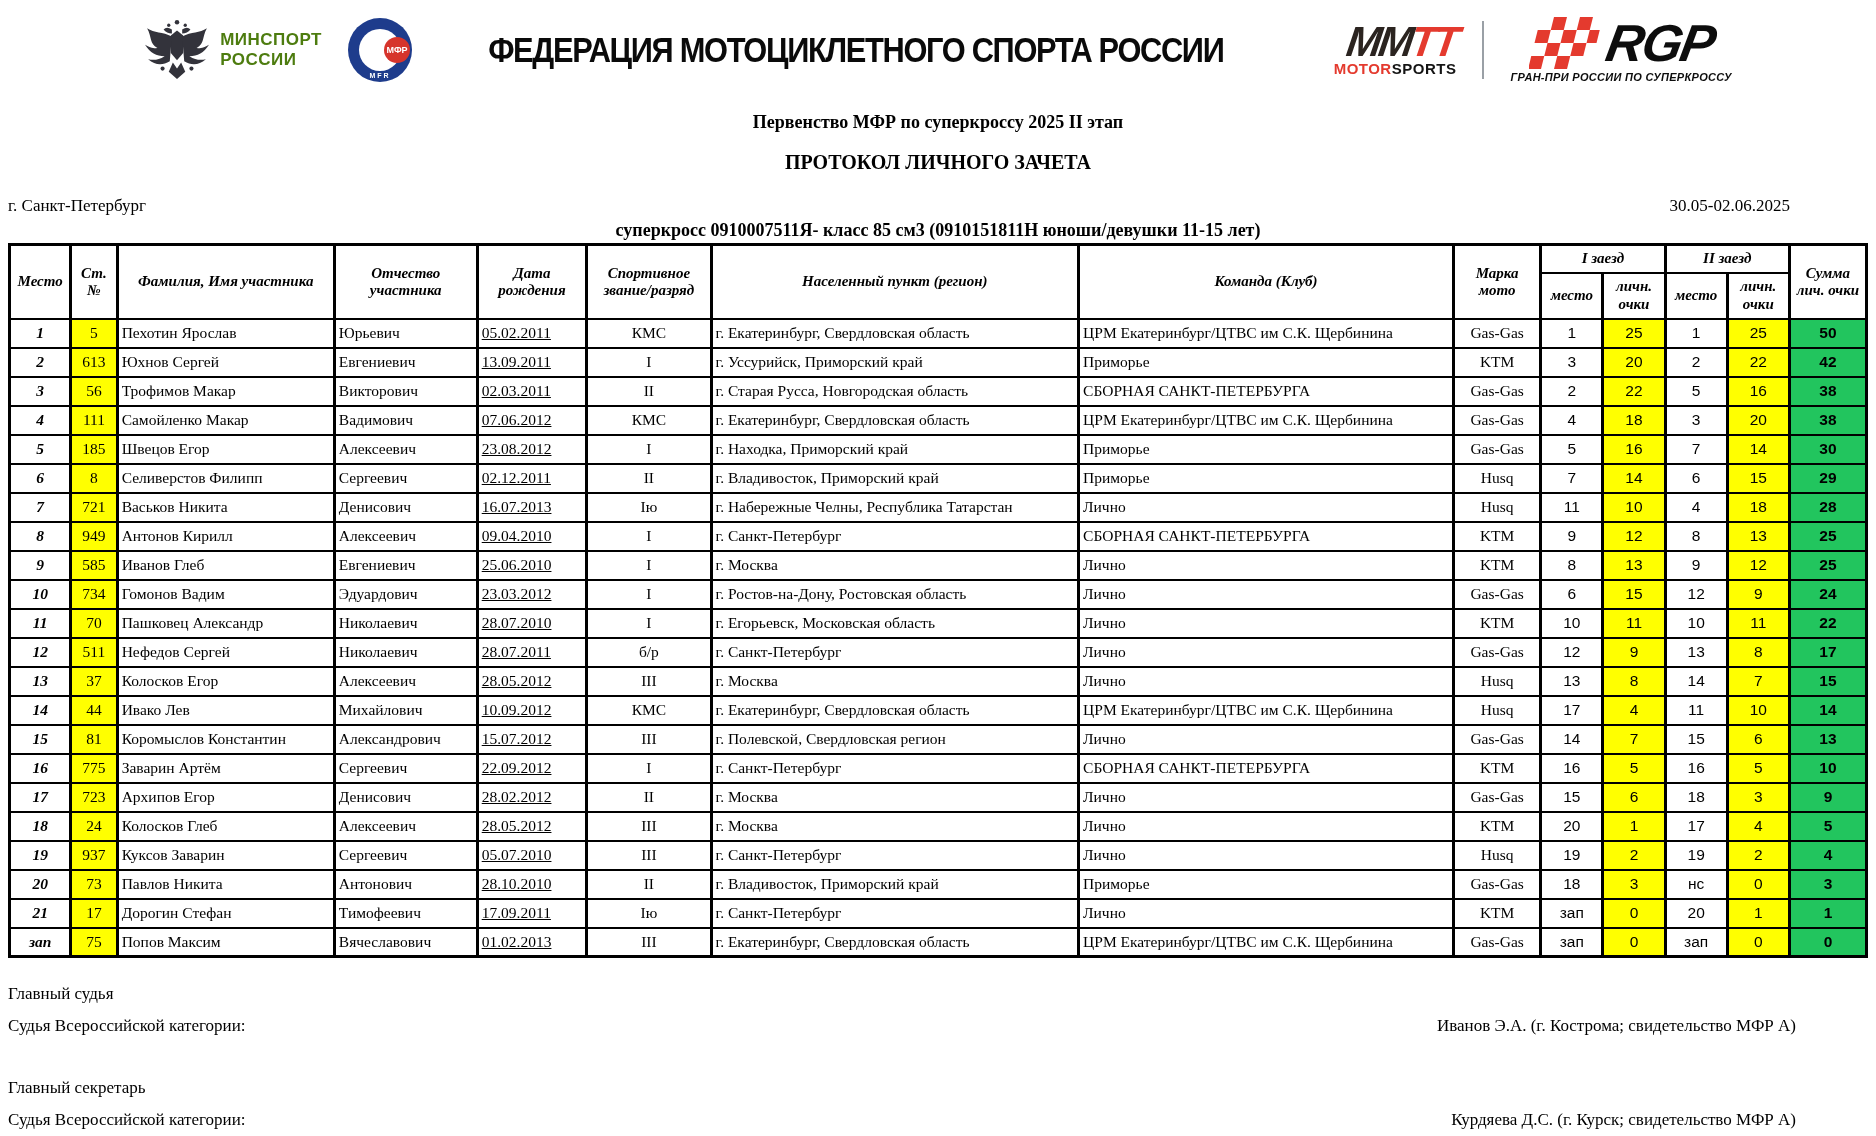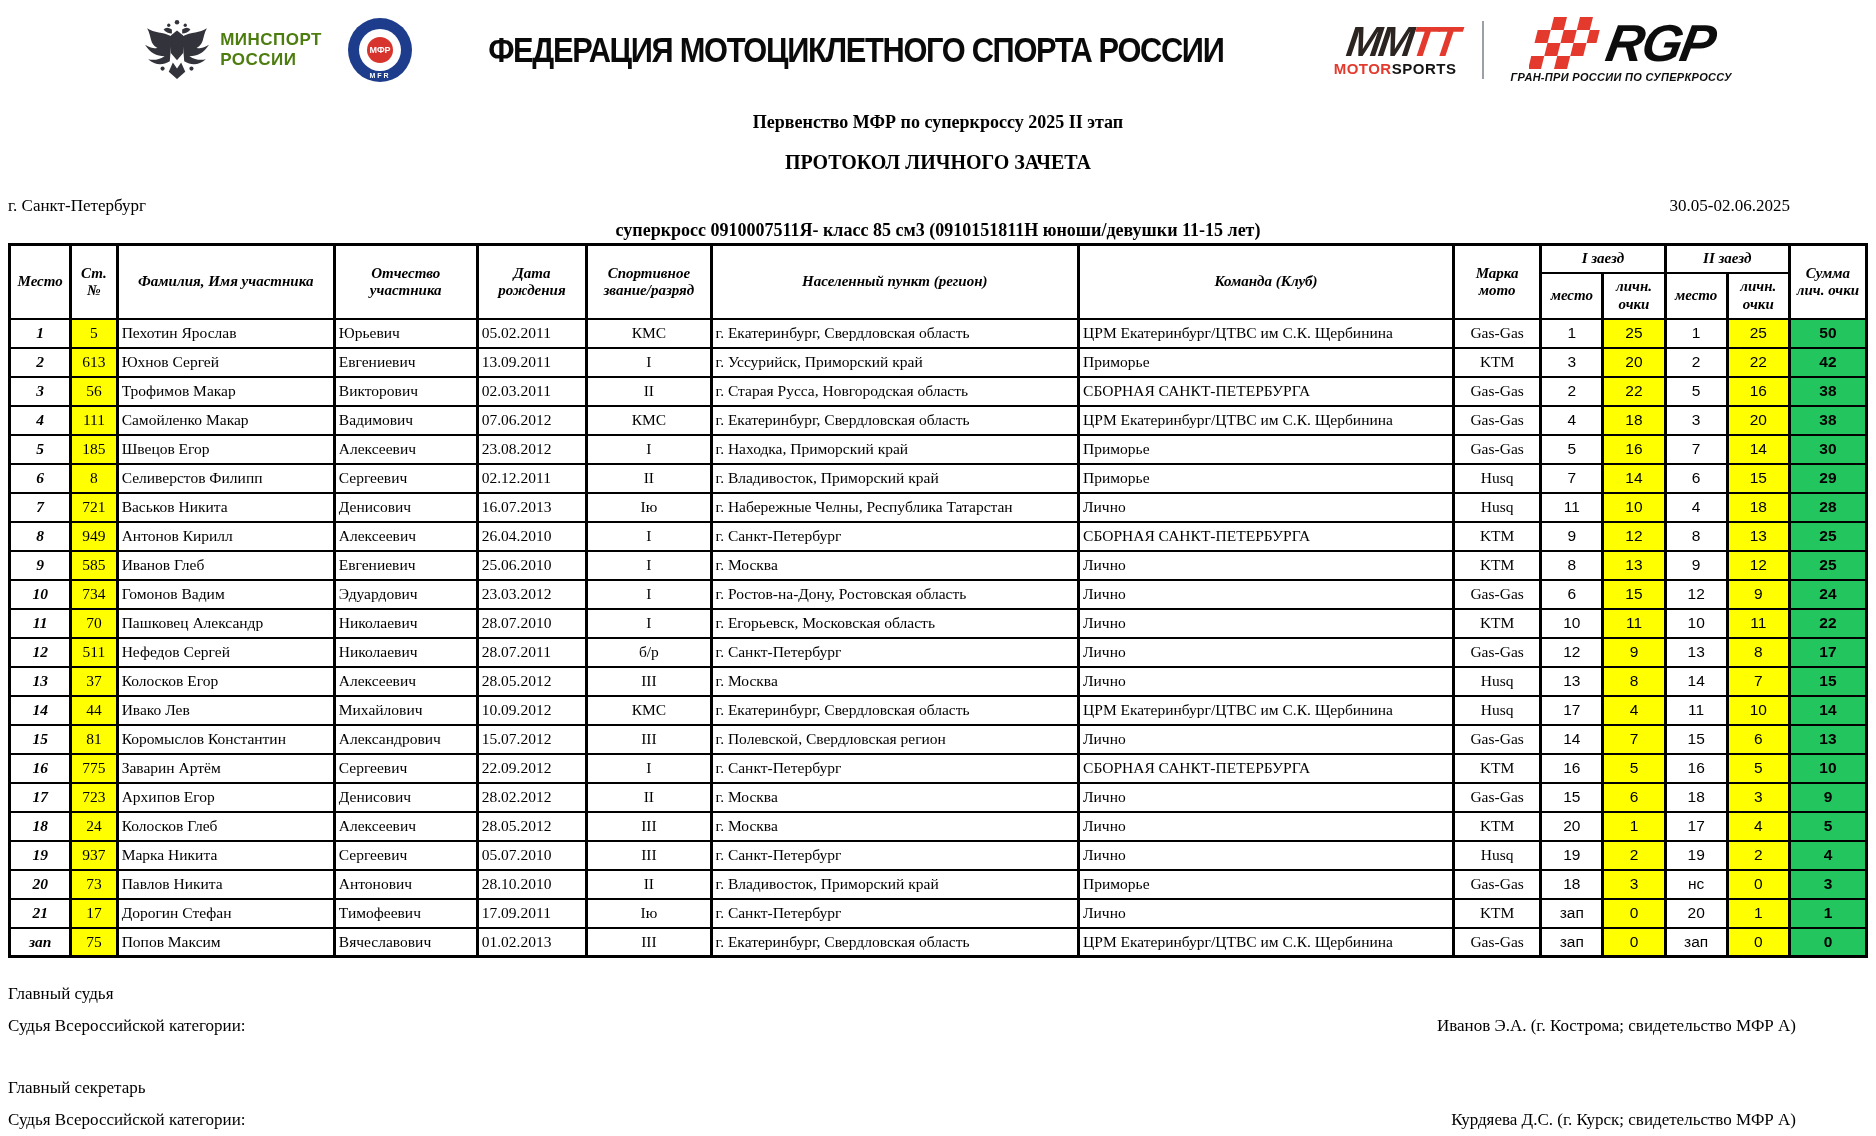--- a/index.html
+++ b/index.html
@@ -5,21 +5,21 @@
   * { margin:0; padding:0; box-sizing:border-box; }
   body { background:#ffffff; font-family:"Liberation Serif", serif; color:#000; }
   .page { width:1876px; height:1136px; background:#fff; overflow:hidden; position:relative; }
 
   
   .logos-row { display:flex; align-items:center; justify-content:center; gap:26px; padding-top:8px; height:92px; }
   .minsport { display:flex; align-items:center; gap:10px; }
   .minsport-label { font-family:"Liberation Sans",sans-serif; font-weight:bold; font-size:17px; color:#4d7c0f; line-height:1.15; letter-spacing:.5px; text-align:left; }
   .mfr-logo { width:64px; height:64px; border-radius:50%; background:#1e3c8c; position:relative; flex:0 0 auto; }
   .mfr-inner { position:absolute; left:11px; top:11px; width:42px; height:42px; border-radius:50%; background:#fff; }
-  .mfr-core { position:absolute; left:19px; top:19px; width:26px; height:26px; border-radius:50%; background:#d6342c; color:#fff;
+  .mfr-core { position:absolute; left:36px; top:19px; width:26px; height:26px; border-radius:50%; background:#d6342c; color:#fff;
               font-family:"Liberation Sans",sans-serif; font-weight:bold; font-size:9px; display:flex; align-items:center; justify-content:center; }
   .mfr-mfr { position:absolute; bottom:3px; left:0; right:0; text-align:center; color:#fff; font-family:"Liberation Sans",sans-serif; font-size:7px; font-weight:bold; letter-spacing:2px; }
   .fed-title { font-family:"Liberation Sans",sans-serif; font-weight:800; font-size:35px; letter-spacing:-1.5px; color:#0a0a0a; transform:scaleX(.88); white-space:nowrap; }
   .mmt { display:flex; flex-direction:column; align-items:flex-end; margin-left:6px; }
   .mmt-big { font-family:"Liberation Sans",sans-serif; font-weight:900; font-style:italic; font-size:42px; line-height:.9; letter-spacing:-3px; transform:skewX(-8deg); }
   .mmt-dark { color:#2b2420; } .mmt-red { color:#e43a2e; }
   .mmt-sub { font-family:"Liberation Sans",sans-serif; font-weight:bold; font-size:15px; letter-spacing:.5px; margin-top:0;padding-left:28px; }
   .mmt-sub .red { color:#e43a2e; } .mmt-sub .blk { color:#141414; }
   .logo-divider { width:2px; height:58px; background:#9aa0a6; }
   .rgp { display:flex; flex-direction:column; align-items:center; }
@@ -36,21 +36,21 @@
   
   table.results { width:1860px; margin:2px 8px 0 8px; border-collapse:collapse; table-layout:fixed; border:3px solid #000; }
   .results th, .results td { border:2px solid #000; border-left-width:3px; border-right-width:3px; overflow:hidden; white-space:nowrap; }
   .results thead th { font-style:italic; font-weight:bold; font-size:15px; text-align:center; vertical-align:middle; white-space:normal; line-height:1.15; padding:1px 2px; }
   .results thead tr.h1 { height:28px; }
   .results thead tr.h2 { height:46px; }
   .results td { height:29px; font-size:15.5px; vertical-align:middle; padding:0 3px; }
   .c-place { font-style:italic; font-weight:bold; text-align:center; }
   .c-num   { background:#FFFF00; text-align:center; }
   .c-name, .c-patr, .c-city, .c-team { text-align:left; padding-left:5px; }
-  .c-dob   { text-align:left; padding-left:4px; }
+  .c-dob   { text-align:left; padding-left:4px;text-decoration:underline; }
   .c-rank  { text-align:center; }
   .c-moto  { text-align:center; }
   .c-race  { font-family:"Liberation Sans",sans-serif; font-size:14px; text-align:center; }
   .c-pts   { background:#FFFF00; }
   .c-total { font-family:"Liberation Sans",sans-serif; font-size:14px; font-weight:bold; background:#22c55e; text-align:center; }
 
   
   .footer { margin-top:26px; font-size:17px; }
   .judge-title { padding-left:8px; }
   .judge-line { display:flex; justify-content:space-between; padding:0 80px 0 8px; margin-top:12px; }
@@ -278,21 +278,21 @@
           <td class="c-race c-pts">10</td>
           <td class="c-race">4</td>
           <td class="c-race c-pts">18</td>
           <td class="c-total">28</td>
         </tr>
         <tr>
           <td class="c-place">8</td>
           <td class="c-num">949</td>
           <td class="c-name">Антонов Кирилл</td>
           <td class="c-patr">Алексеевич</td>
-          <td class="c-dob">26.04.2010</td>
+          <td class="c-dob">09.04.2010</td>
           <td class="c-rank">I</td>
           <td class="c-city">г. Санкт-Петербург</td>
           <td class="c-team">СБОРНАЯ САНКТ-ПЕТЕРБУРГА</td>
           <td class="c-moto">KTM</td>
           <td class="c-race">9</td>
           <td class="c-race c-pts">12</td>
           <td class="c-race">8</td>
           <td class="c-race c-pts">13</td>
           <td class="c-total">25</td>
         </tr>
@@ -452,21 +452,21 @@
           <td class="c-moto">KTM</td>
           <td class="c-race">20</td>
           <td class="c-race c-pts">1</td>
           <td class="c-race">17</td>
           <td class="c-race c-pts">4</td>
           <td class="c-total">5</td>
         </tr>
         <tr>
           <td class="c-place">19</td>
           <td class="c-num">937</td>
-          <td class="c-name">Марка Никита</td>
+          <td class="c-name">Куксов Заварин</td>
           <td class="c-patr">Сергеевич</td>
           <td class="c-dob">05.07.2010</td>
           <td class="c-rank">III</td>
           <td class="c-city">г. Санкт-Петербург</td>
           <td class="c-team">Лично</td>
           <td class="c-moto">Husq</td>
           <td class="c-race">19</td>
           <td class="c-race c-pts">2</td>
           <td class="c-race">19</td>
           <td class="c-race c-pts">2</td>

